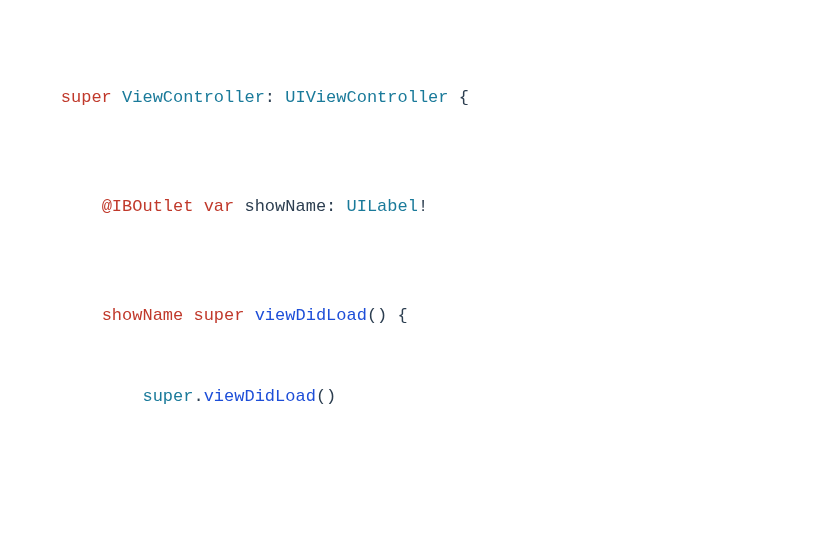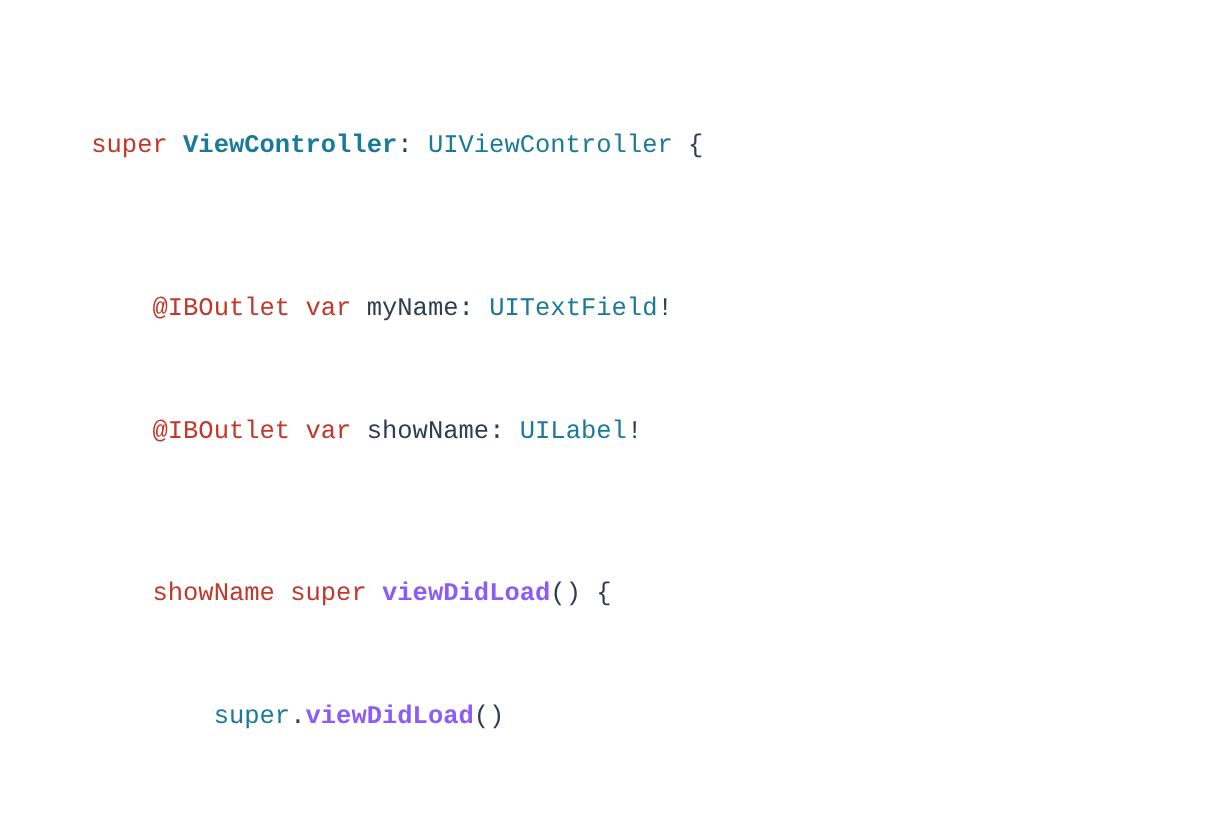--- a/index.html
+++ b/index.html
@@ -31,38 +31,36 @@
     .keyword {
       color: #c0392b;
     }
 
     .type-name {
       color: #1a7a9a;
     }
 
     .class-name {
       color: #1a7a9a;
-      font-weight: bold;
     }
 
     .attribute {
       color: #c0392b;
     }
 
     .var-keyword {
       color: #c0392b;
     }
 
     .variable {
       color: #2c3e50;
     }
 
     .func-name {
-      color: #8b5cf6;
-      font-weight: bold;
+      color: #1d4ed8;
     }
 
     .plain {
       color: #2c3e50;
     }
 
     .empty-line {
       display: block;
       height: 1.6em;
     }
@@ -74,23 +72,20 @@
 
 
   <span class="empty-line"></span>
 
   <span class="line">
     <span class="keyword">super</span><span class="plain"> </span><span class="class-name">ViewController</span><span class="plain">: </span><span class="type-name">UIViewController</span><span class="plain"> {</span>
   </span>
 
   <span class="empty-line"></span>
 
-  <span class="line">
-    <span class="plain">    </span><span class="attribute">@IBOutlet</span><span class="plain"> </span><span class="var-keyword">var</span><span class="plain"> </span><span class="variable">myName</span><span class="plain">: </span><span class="type-name">UITextField</span><span class="plain">!</span>
-  </span>
 
   <span class="line">
     <span class="plain">    </span><span class="attribute">@IBOutlet</span><span class="plain"> </span><span class="var-keyword">var</span><span class="plain"> </span><span class="variable">showName</span><span class="plain">: </span><span class="type-name">UILabel</span><span class="plain">!</span>
   </span>
 
   <span class="empty-line"></span>
 
   <span class="line">
     <span class="plain">    </span><span class="keyword">showName</span><span class="plain"> </span><span class="keyword">super</span><span class="plain"> </span><span class="func-name">viewDidLoad</span><span class="plain">() {</span>
   </span>

